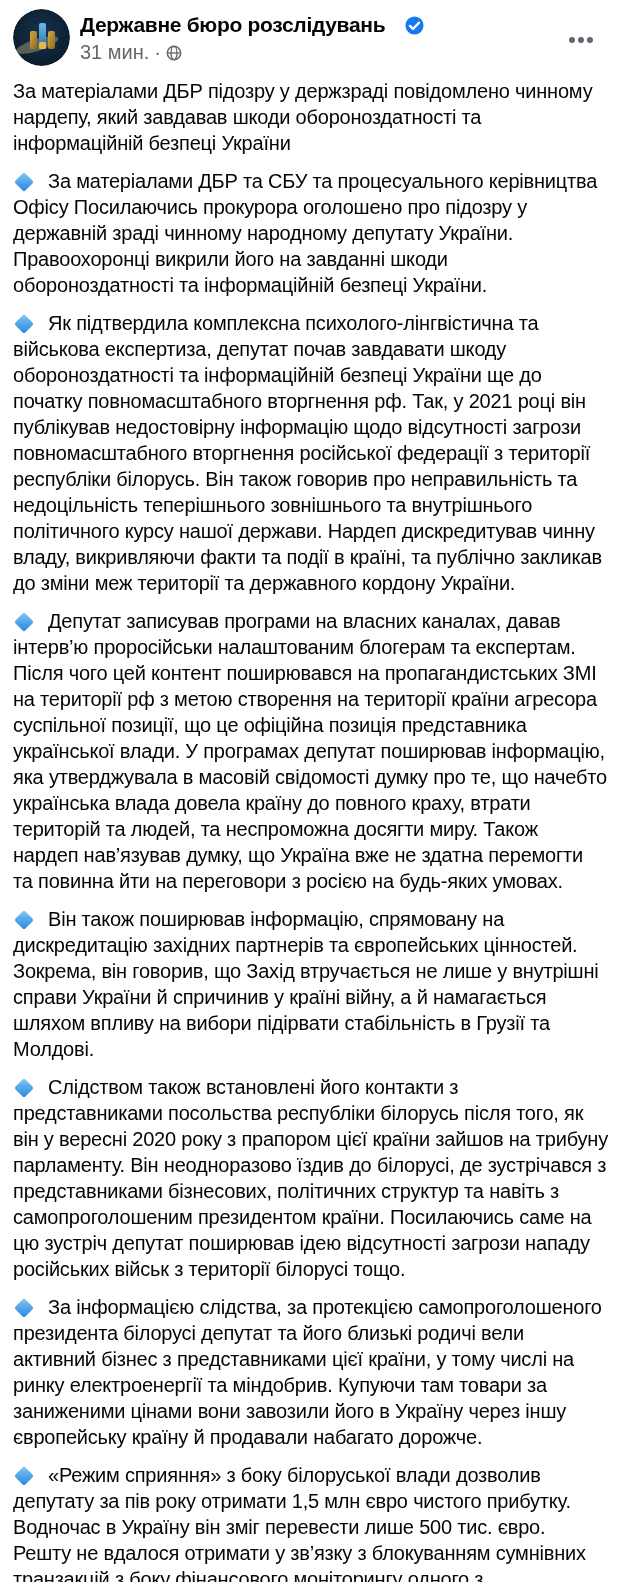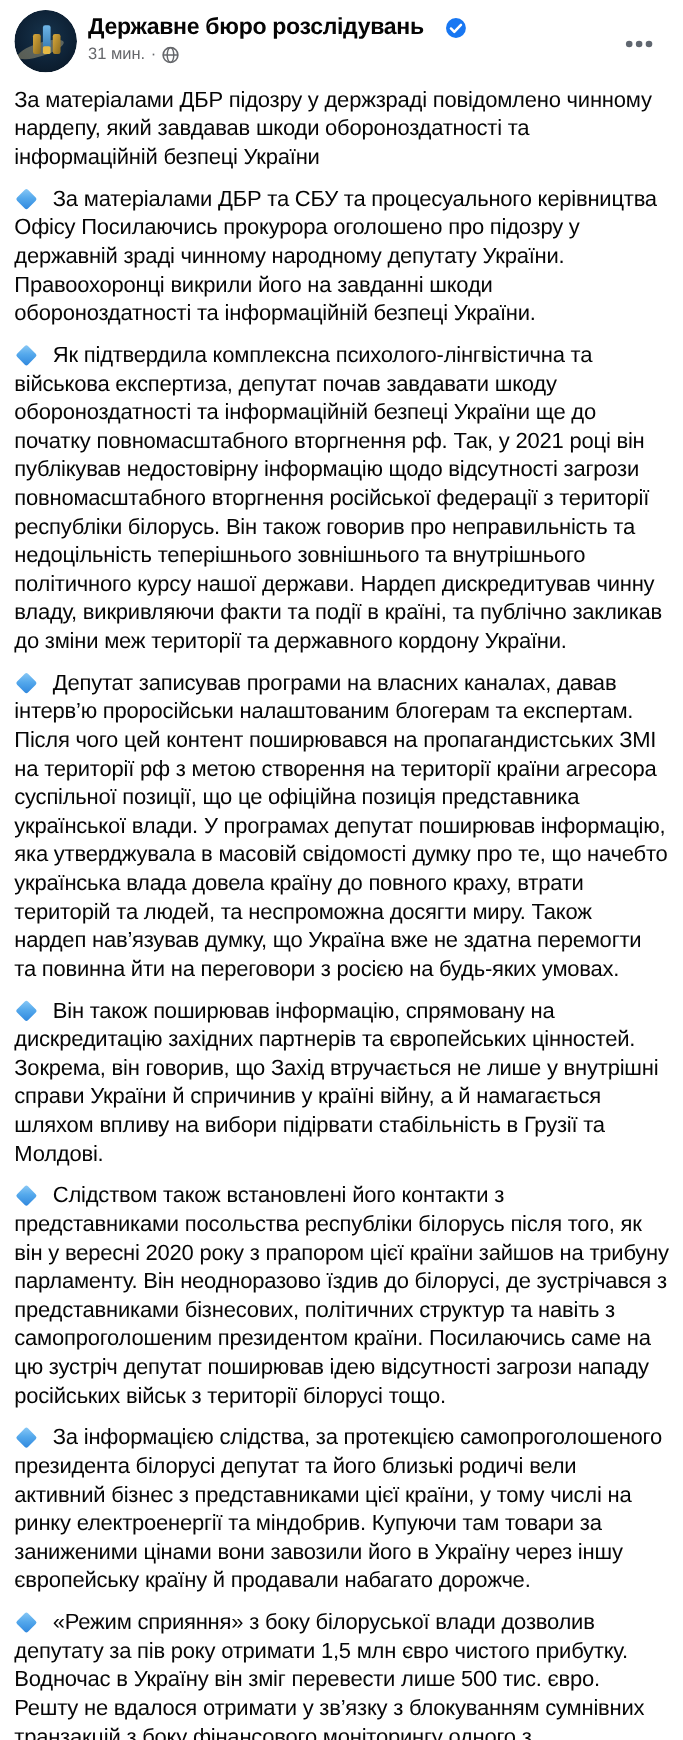--- a/index.html
+++ b/index.html
@@ -52,21 +52,21 @@
     width: 19px;
     height: 19px;
     flex: 0 0 19px;
     display: inline-block;
   }
   .timestamp-row {
     display: flex;
     align-items: center;
     gap: 5px;
     margin-top: 4px;
-    font-size: 15px;
+    font-size: 20px;
     color: #65676B;
   }
   .timestamp {
     cursor: pointer;
   }
   .dot-sep { color: #65676B; }
   .globe-icon {
     width: 16px;
     height: 16px;
     display: inline-block;

